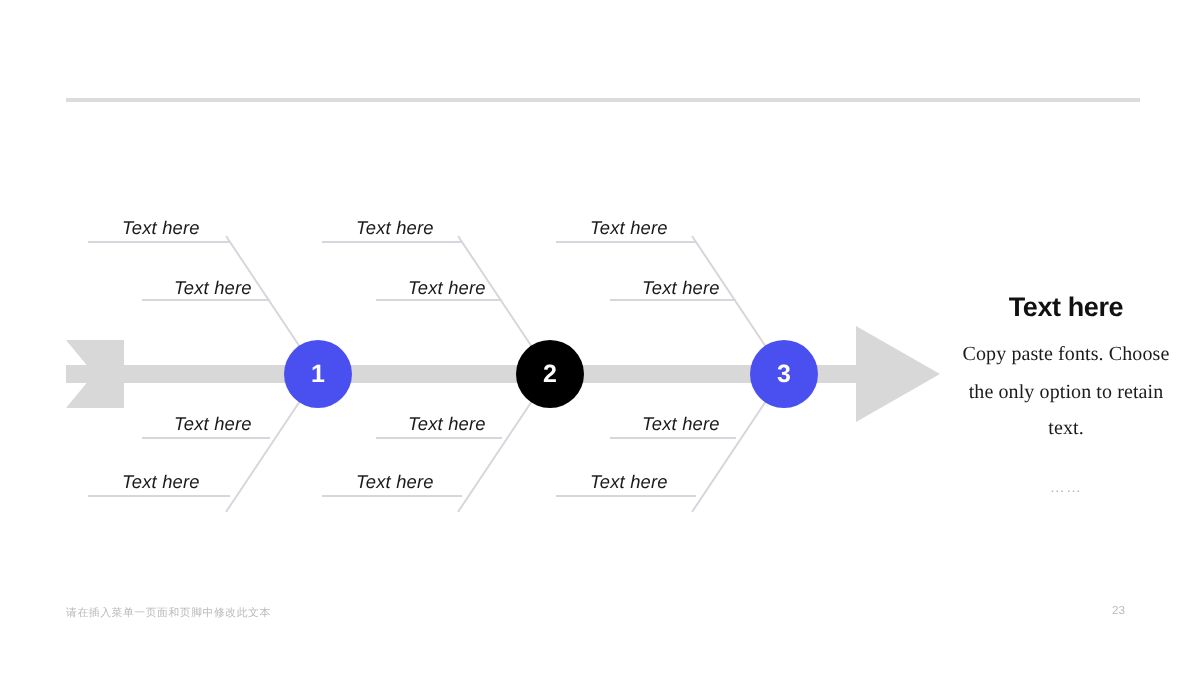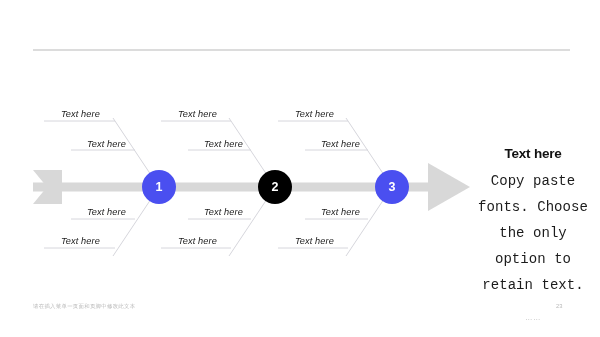--- a/index.html
+++ b/index.html
@@ -72,22 +72,22 @@
   #right-title {
     font-family: "Liberation Sans", sans-serif;
     font-size: 13.5px;
     font-weight: 700;
     color: #111111;
     letter-spacing: -0.2px;
     line-height: 1.2;
   }
   #right-body {
     margin-top: 7px;
-    font-family: Liberation Mono, monospace;
-    font-size: 14px;
+    font-family: Liberation Serif, serif;
+    font-size: 10px;
     color: #1b1b1b;
     line-height: 1.85;
     letter-spacing: 0.05px;
   }
   #right-ellipsis {
     margin-top: 14px;
     font-family: "Liberation Sans", sans-serif;
     font-size: 7.5px;
     color: #b6b6b6;
     letter-spacing: 0.6px;

